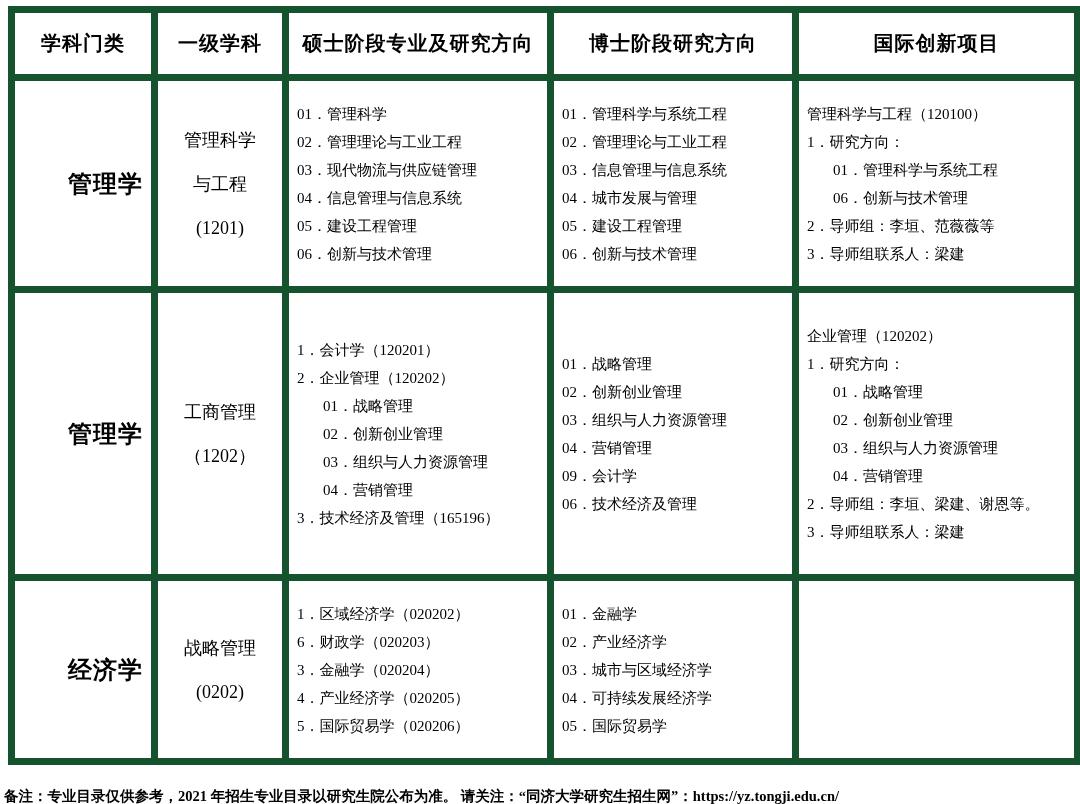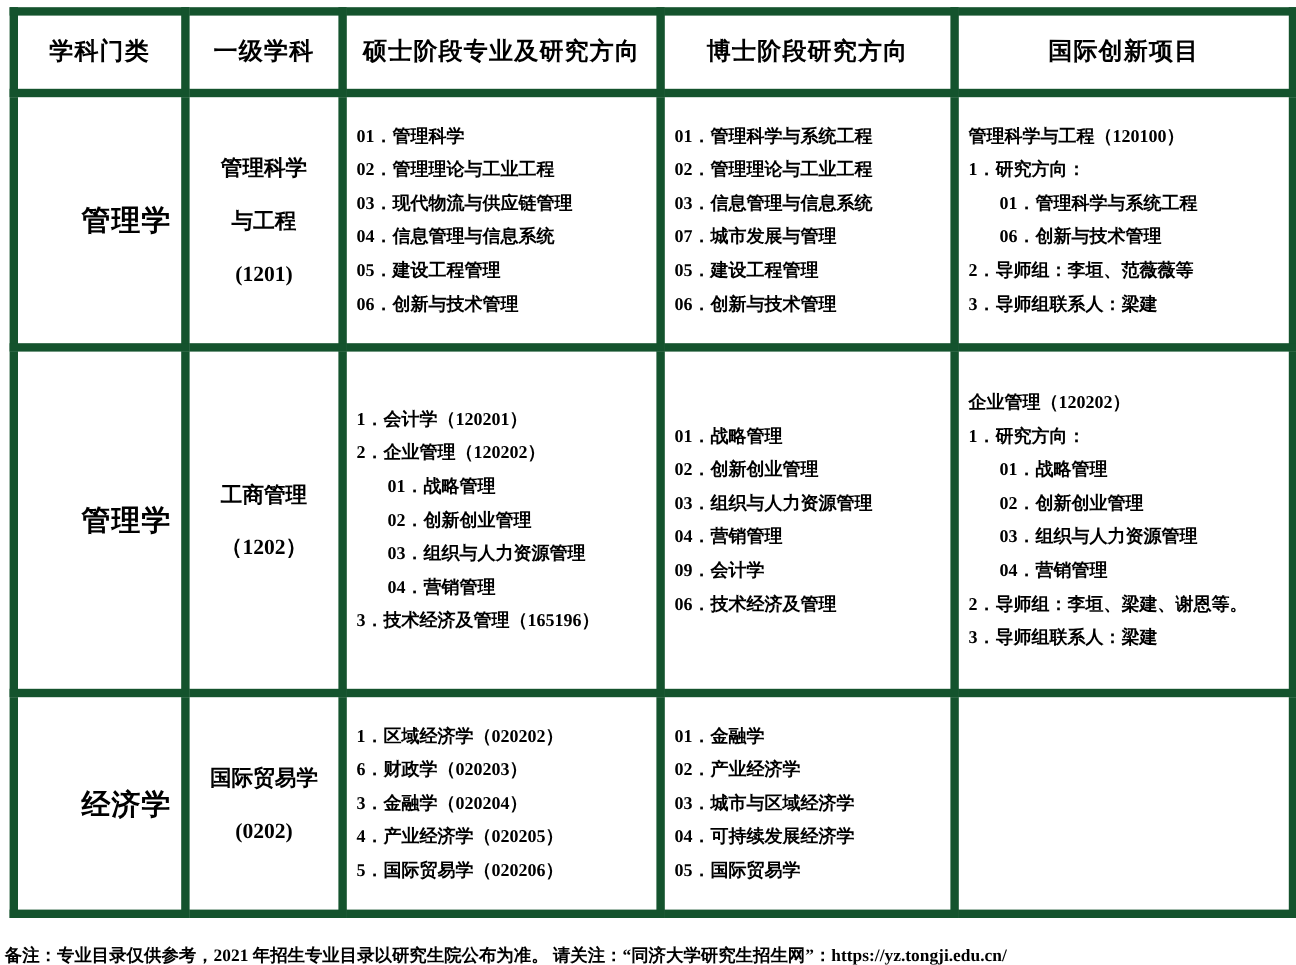--- a/index.html
+++ b/index.html
@@ -55,21 +55,21 @@
   td.disc {
     text-align: center;
     font-size: 18px;
     line-height: 2.0;
   }
   td.listcell {
     font-size: 15px;
     vertical-align: middle;
     line-height: 1.2;
   }
-  .lines { display: block; font-weight: bold; }
+  .lines { display: block; }
   .ln {
     display: block;
     padding: 5px 0;
     white-space: nowrap;
   }
   .ln.indent1 { padding-left: 26px; }
   .ln.tight { padding: 4px 0; }
   tr.r1 td { height: 212px; }
   tr.r2 td { height: 288px; }
   tr.r3 td { height: 184px; }
@@ -126,21 +126,21 @@
             <span class="ln">04．信息管理与信息系统</span>
             <span class="ln">05．建设工程管理</span>
             <span class="ln">06．创新与技术管理</span>
           </span>
         </td>
         <td class="listcell">
           <span class="lines">
             <span class="ln">01．管理科学与系统工程</span>
             <span class="ln">02．管理理论与工业工程</span>
             <span class="ln">03．信息管理与信息系统</span>
-            <span class="ln">07．城市发展与管理</span>
+            <span class="ln">04．城市发展与管理</span>
             <span class="ln">05．建设工程管理</span>
             <span class="ln">06．创新与技术管理</span>
           </span>
         </td>
         <td class="listcell">
           <span class="lines">
             <span class="ln">管理科学与工程（120100）</span>
             <span class="ln">1．研究方向：</span>
             <span class="ln indent1">01．管理科学与系统工程</span>
             <span class="ln indent1">06．创新与技术管理</span>
@@ -190,21 +190,21 @@
             <span class="ln">2．导师组：李垣、梁建、谢恩等。</span>
             <span class="ln">3．导师组联系人：梁建</span>
           </span>
         </td>
       </tr>
 
       <tr class="r3">
         <td class="cat">经济学</td>
         <td class="disc">
           <span class="lines">
-            <span class="ln tight">国际贸易学</span>
+            <span class="ln tight">战略管理</span>
             <span class="ln tight">(0202)</span>
           </span>
         </td>
         <td class="listcell">
           <span class="lines">
             <span class="ln">1．区域经济学（020202）</span>
             <span class="ln">6．财政学（020203）</span>
             <span class="ln">3．金融学（020204）</span>
             <span class="ln">4．产业经济学（020205）</span>
             <span class="ln">5．国际贸易学（020206）</span>

